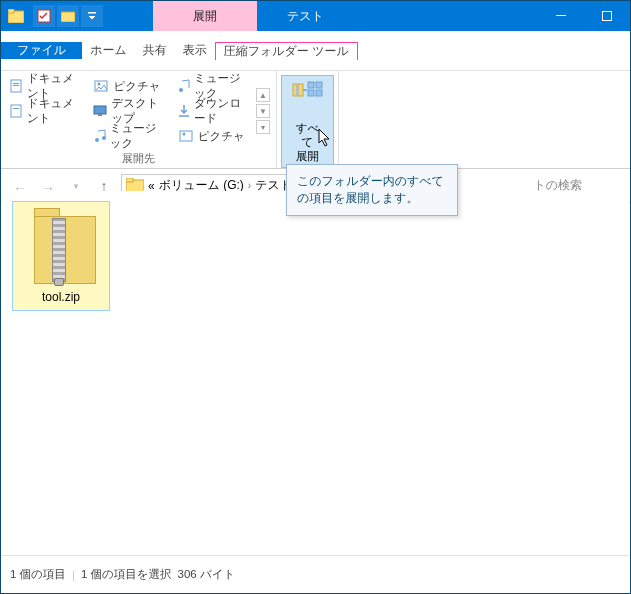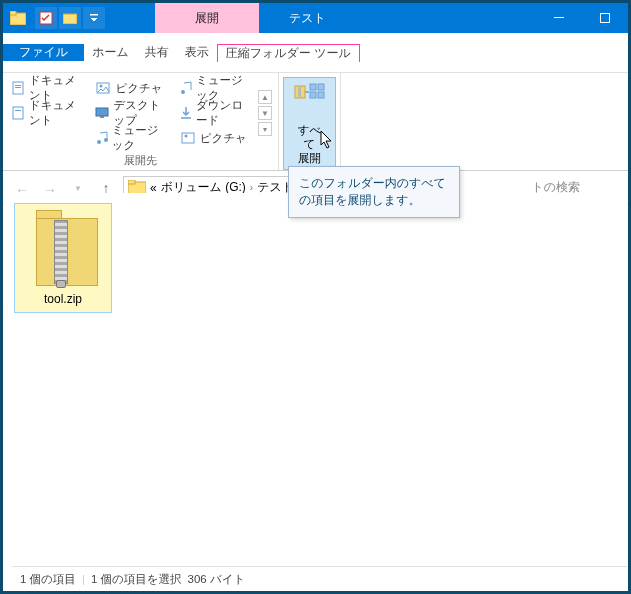--- a/index.html
+++ b/index.html
@@ -1,18 +1,18 @@
 <!DOCTYPE html>
 <html><head>
 <meta charset="utf-8">
 <style>
 * { margin: 0; padding: 0; box-sizing: border-box; font-family: "Meiryo UI", "Yu Gothic UI", sans-serif; }
 body { background: #fff; width: 631px; height: 594px; overflow: hidden; position: relative; }
 
-.frame { width: 631px; height: 594px; border: 3px solid #0c4a6e; position: relative; background: #fff; }
+.frame { width: 631px; height: 594px; border: 1px solid #0c4a6e; position: relative; background: #fff; }
 
 
 .titlebar { height: 30px; background: #0078d7; display: flex; align-items: stretch; }
 .tb-left { display: flex; align-items: center; padding-left: 6px; gap: 4px; }
 .tb-icon { width: 18px; height: 18px; display: flex; align-items: center; justify-content: center; }
 .qat { display: flex; align-items: center; gap: 2px; margin-left: 4px; }
 .qat-btn { width: 22px; height: 22px; display: flex; align-items: center; justify-content: center; background: rgba(255,255,255,0.1); }
 .tb-context { display: flex; align-items: stretch; margin-left: 50px; }
 .context-tab { background: #ffc1dc; padding: 0 40px; display: flex; align-items: center; font-size: 12px; color: #222; }
 .tb-title { color: #fff; font-size: 12px; display: flex; align-items: center; padding: 0 30px; }
@@ -51,21 +51,21 @@
 .content { position: absolute; left: 1px; right: 1px; top: 190px; bottom: 26px; background: #fff; padding: 10px; }
 .file-item { width: 98px; display: flex; flex-direction: column; align-items: center; background: #fef9c3; border: 1px solid #99d1ff; padding: 6px 4px; }
 .zip-icon { width: 70px; height: 76px; position: relative; margin-bottom: 6px; }
 .zip-body { position: absolute; left: 8px; right: 0; top: 8px; bottom: 0; background: #f0d674; border: 1px solid #c9a83e; }
 .zip-tab { position: absolute; left: 8px; top: 0; width: 26px; height: 10px; background: #f0d674; border: 1px solid #c9a83e; border-bottom: none; }
 .zip-zipper { position: absolute; left: 26px; top: 10px; width: 14px; height: 64px; background: repeating-linear-gradient(0deg, #aaa 0 3px, #ddd 3px 6px); border: 1px solid #888; }
 .zip-pull { position: absolute; left: 28px; bottom: -2px; width: 10px; height: 8px; background: #bbb; border: 1px solid #777; border-radius: 2px; }
 .file-label { font-size: 12px; color: #000; }
 
 
-.statusbar { position: absolute; bottom: 0; left: 9px; right: 1px; height: 25px; border-top: 1px solid #e0e0e0; display: flex; align-items: center; font-size: 11.5px; color: #444; padding: 0 8px; gap: 6px; background: #fff; }
+.statusbar { position: absolute; bottom: 0; left: 1px; right: 1px; height: 38px; border-top: 1px solid #e0e0e0; display: flex; align-items: center; font-size: 11.5px; color: #444; padding: 0 8px; gap: 6px; background: #fff; }
 .sb-sep { color: #ccc; }
 
 
 .tooltip { position: absolute; left: 285px; top: 163px; width: 172px; background: #f4f8fc; border: 1px solid #9bb7d3; padding: 8px 10px; font-size: 12px; box-shadow: 2px 2px 4px rgba(0,0,0,0.15); }
 .tt-title { font-weight: bold; margin-bottom: 4px; }
 .tt-body { color: #0c4a6e; line-height: 1.4; }
 
 
 .cursor { position: absolute; left: 317px; top: 127px; width: 16px; height: 20px; pointer-events: none; }
 

